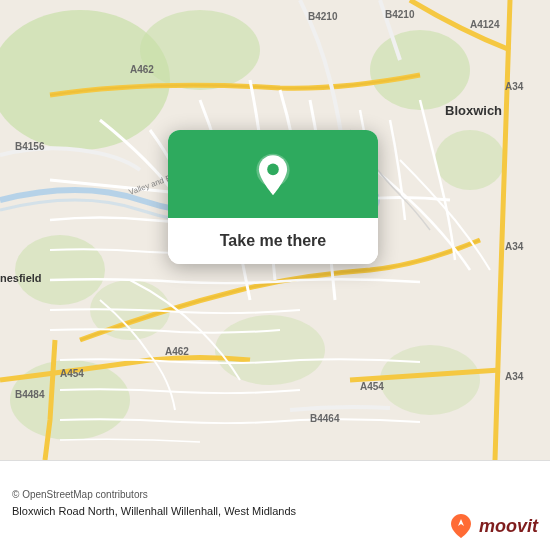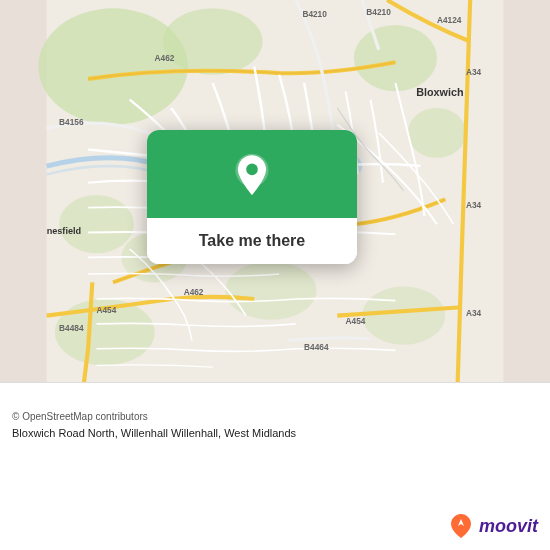--- a/index.html
+++ b/index.html
@@ -6,39 +6,39 @@
     body {
       width: 550px;
       height: 550px;
       overflow: hidden;
       font-family: Arial, sans-serif;
       position: relative;
     }
 
     #map-container {
       width: 550px;
-      height: 382px;
+      height: 460px;
       position: relative;
       overflow: hidden;
       background-color: #e8e0d8;
     }
 
     
     #map-svg {
       width: 100%;
       height: 100%;
       position: absolute;
       top: 0; left: 0;
     }
 
     
     #card-overlay {
       position: absolute;
       top: 130px;
-      left: 147px;
+      left: 168px;
       width: 210px;
       background: white;
       border-radius: 12px;
       box-shadow: 0 4px 20px rgba(0,0,0,0.3);
       overflow: hidden;
       display: flex;
       flex-direction: column;
       align-items: center;
     }
 
@@ -98,21 +98,21 @@
       bottom: 10px;
       right: 12px;
       display: flex;
       align-items: center;
       gap: 4px;
     }
 
     #moovit-text {
       font-size: 18px;
       font-weight: 700;
-      color: #4c1d95;
+      color: #7f1d1d;
       font-style: italic;
     }
 
     #moovit-icon {
       width: 28px;
       height: 28px;
     }
   </style>
 </head>
 <body>

